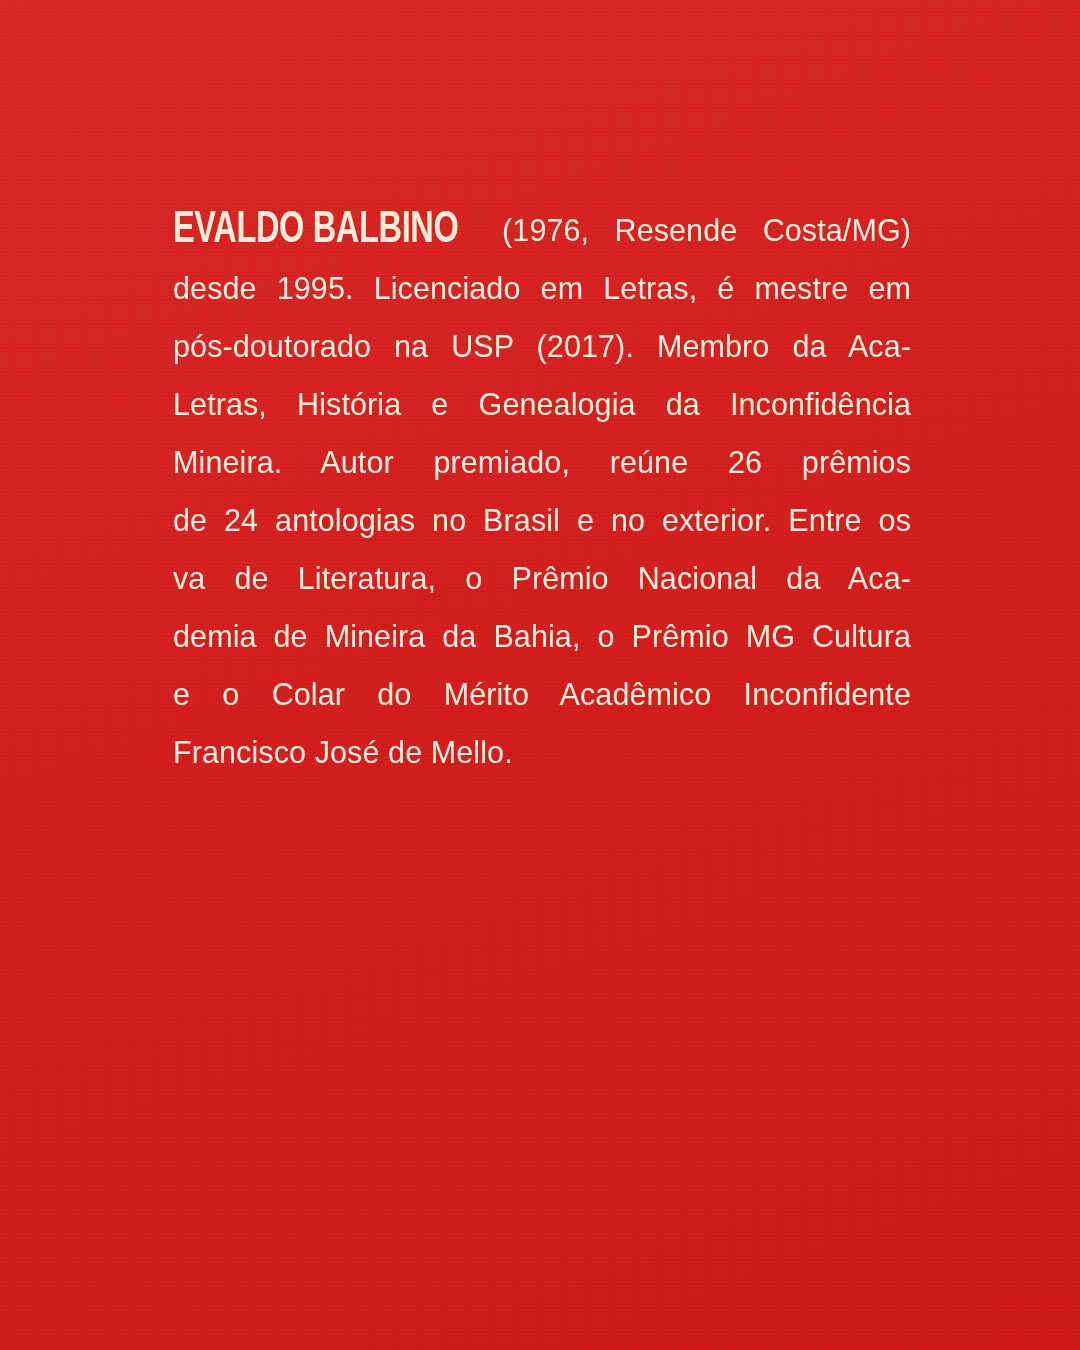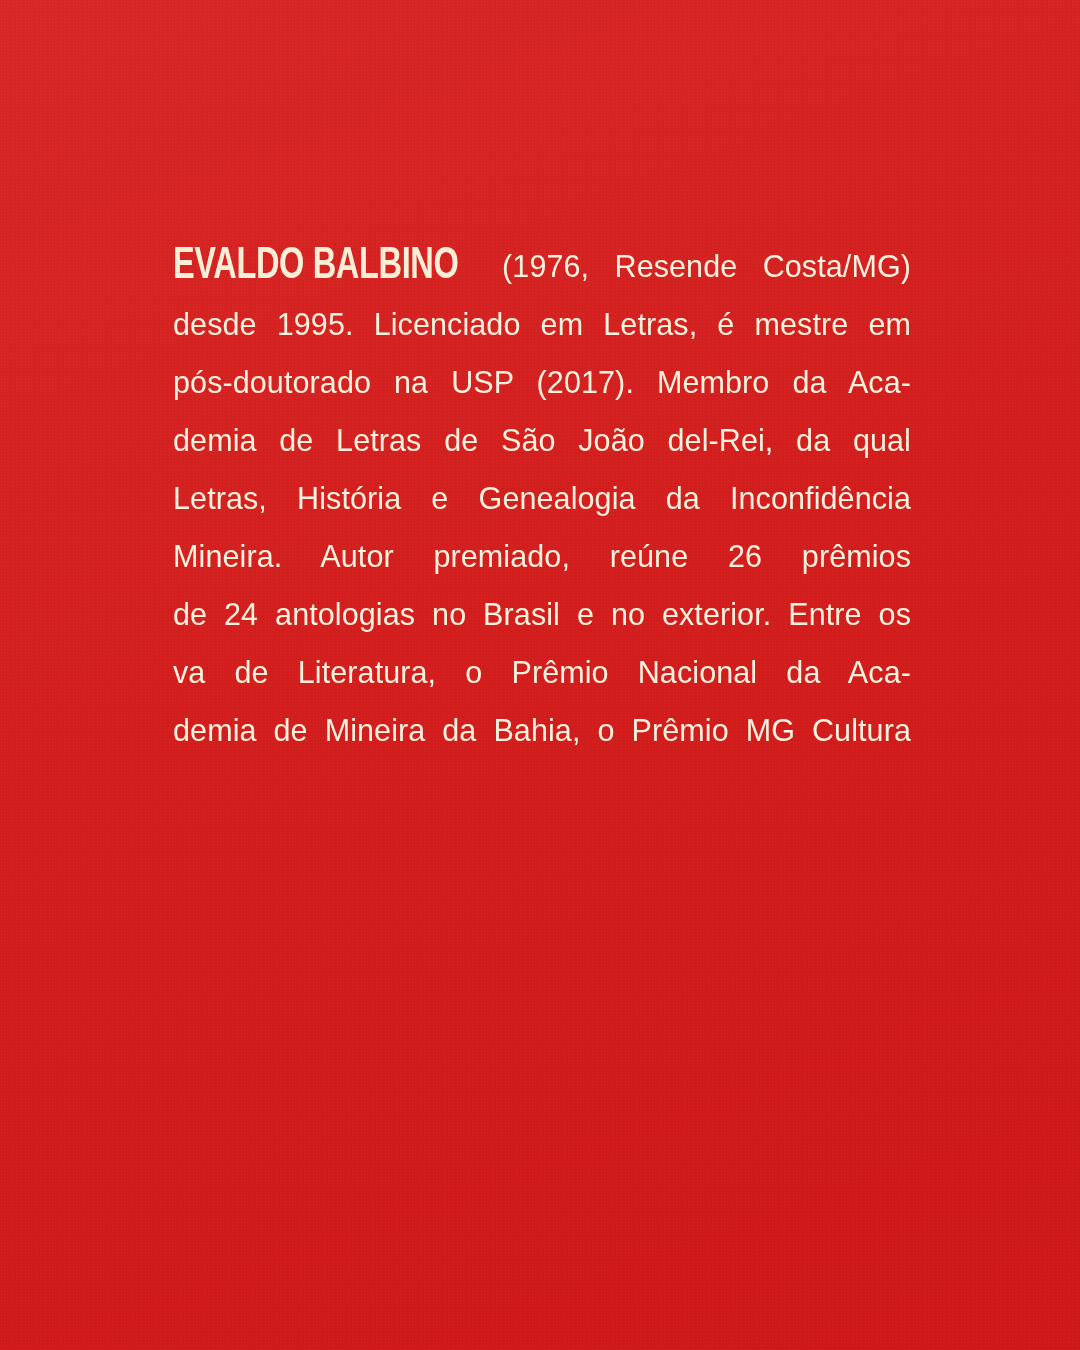--- a/index.html
+++ b/index.html
@@ -56,33 +56,33 @@
       white-space: nowrap;
     }
     .line.last {
       text-align-last: left;
     }
     .first-line {
       display: block;
       white-space: nowrap;
       text-align: justify;
       text-align-last: justify;
-      margin-top: 36px;
     }
   </style>
 </head>
 <body>
 
 <div class="noise"></div>
 
 <div class="bio">
   <span class="first-line">
     <span class="name">EVALDO BALBINO</span><span> (1976, Resende Costa/MG)</span>
   </span>
   <span class="line">desde 1995. Licenciado em Letras, é mestre em</span>
   <span class="line">pós-doutorado na USP (2017). Membro da Aca-</span>
-  <span class="line">demia de Letras de São João del-Rei, da qual</span>
   <span class="line">Letras, História e Genealogia da Inconfidência</span>
   <span class="line">Mineira. Autor premiado, reúne 26 prêmios</span>
   <span class="line">de 24 antologias no Brasil e no exterior. Entre os</span>
   <span class="line">va de Literatura, o Prêmio Nacional da Aca-</span>
   <span class="line">demia de Mineira da Bahia, o Prêmio MG Cultura</span>
+  <span class="line">e o Colar do Mérito Acadêmico Inconfidente</span>
+  <span class="line last">Francisco José de Mello.</span>
 </div>
 
 </body></html>

